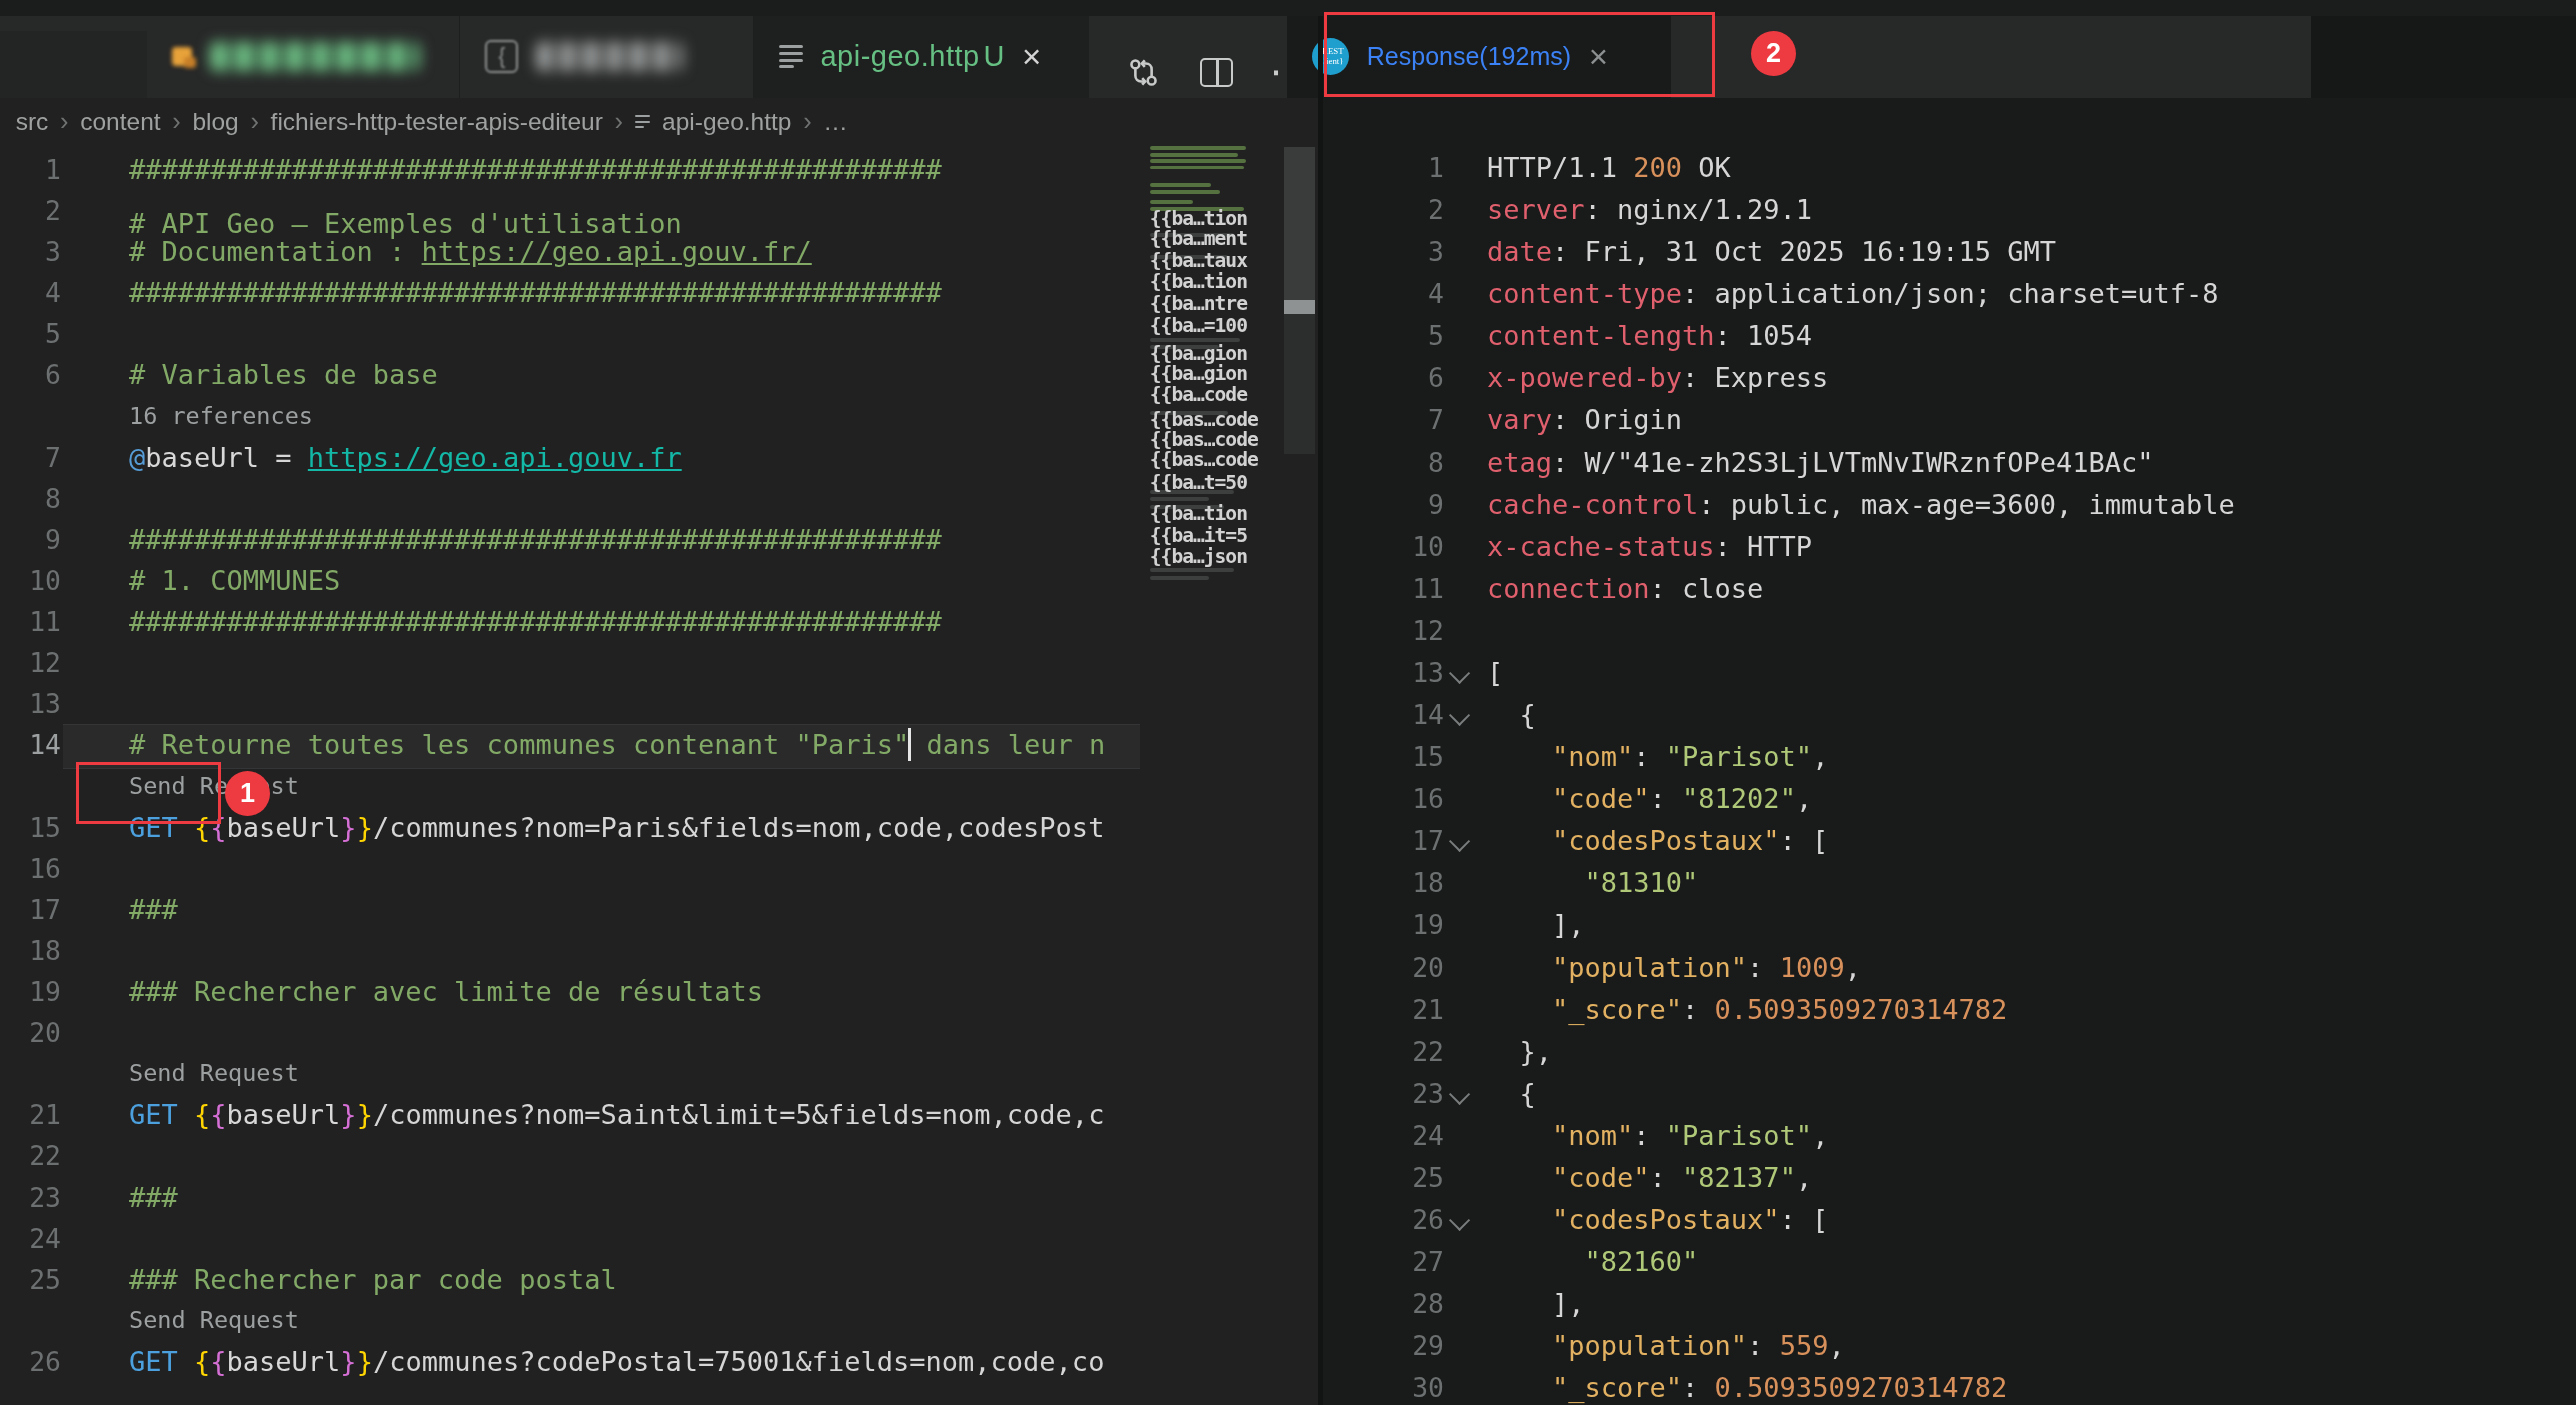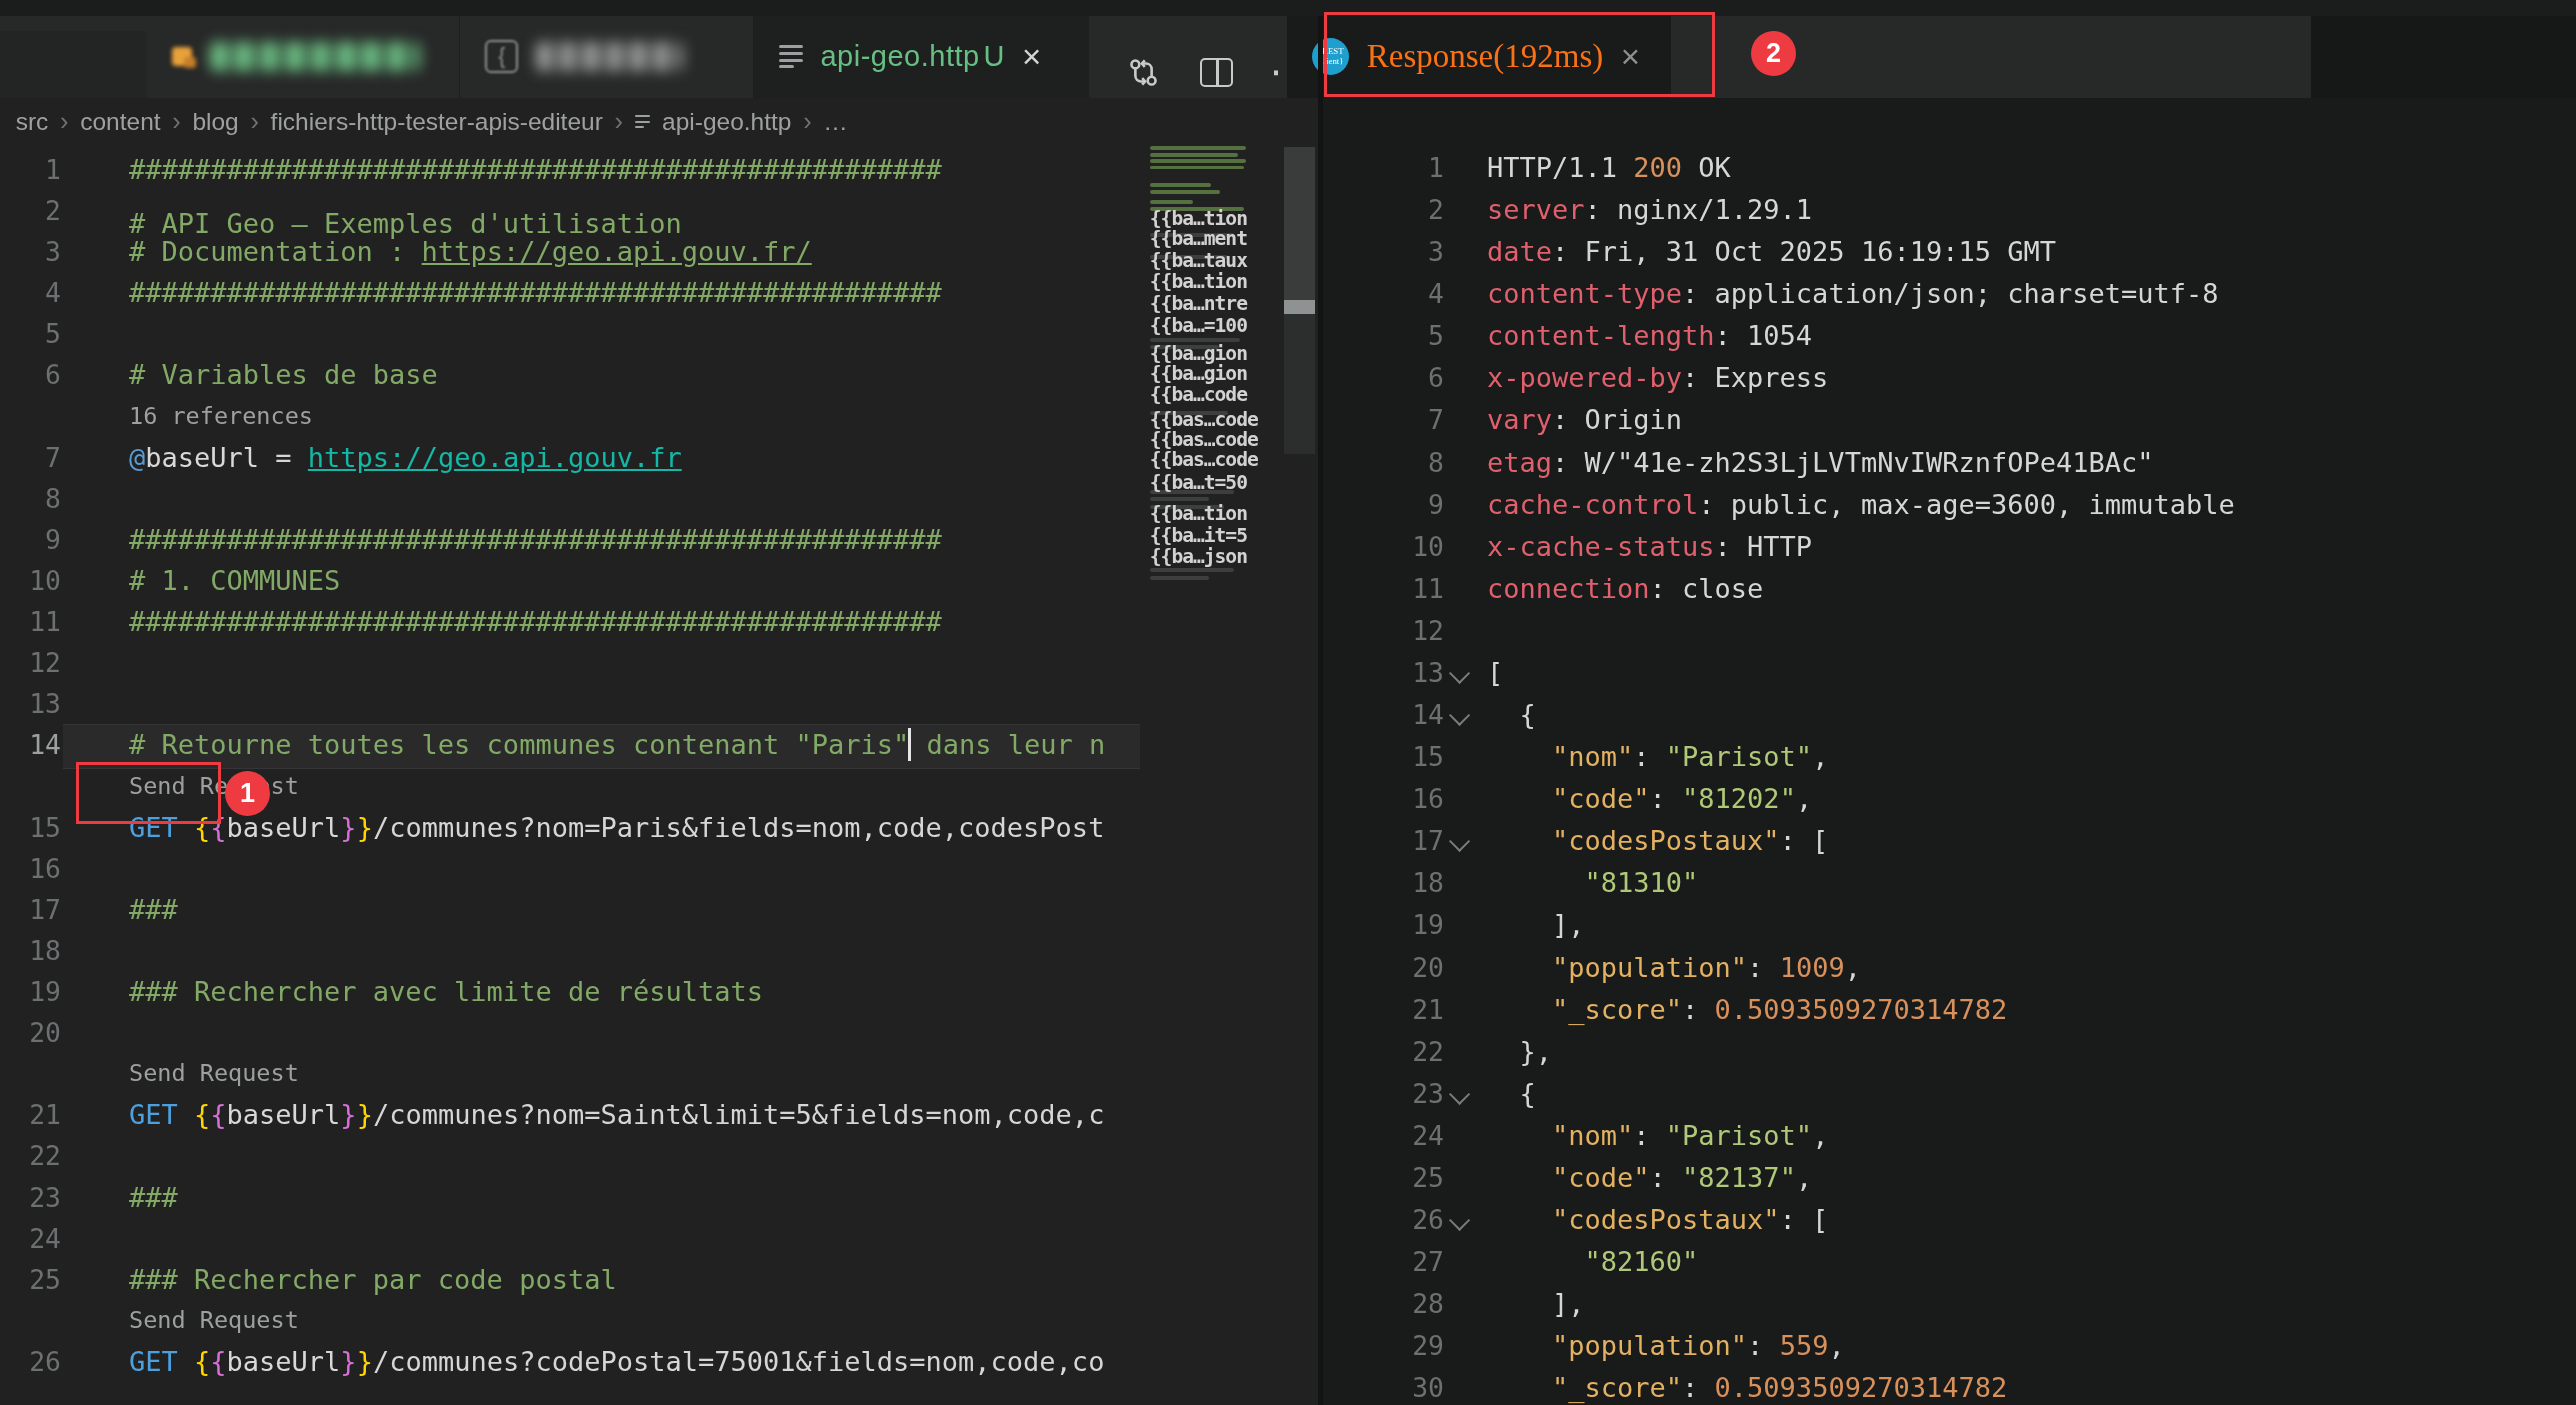--- a/index.html
+++ b/index.html
@@ -30,21 +30,21 @@
   .act-icon{color:#c8caca;}
   #split-icon{width:29px;height:25.4px;border:2.9px solid #c8caca;border-radius:4.9px;position:relative;}
   #split-icon:after{content:"";position:absolute;left:50%;top:0;bottom:0;width:2.9px;background:#c8caca;}
   #more-icon{font-size:39px;line-height:0;letter-spacing:2px;}
 
   #tabstrip-right{position:absolute;left:1279px;top:15.7px;width:1032px;height:82px;background:#272828;}
   #tab-response{left:7.8px;width:384px;background:#191a1a;border-right:none;}
   .rest-icon{width:37px;height:37px;border-radius:50%;background:#1f9fce;display:flex;flex-direction:column;
              align-items:center;justify-content:center;color:#fff;font-size:8.8px;line-height:9.8px;
              font-family:"Liberation Serif",serif;}
-  #response-label{font-size:33px;color:#f97316;font-family:Liberation Serif, serif;}
+  #response-label{font-size:25px;color:#3b82f6;}
   #tab-response .close{color:#9a9d9d;}
 
   #breadcrumb{position:absolute;left:0;top:98px;width:1318px;height:47px;background:#212122;
               display:flex;align-items:center;padding-left:15.7px;gap:11.7px;font-size:24.5px;color:#9fa1a1;}
   #breadcrumb .sep{color:#707272;font-size:25.4px;}
   #breadcrumb .bc-list-icon i{width:15.7px;height:2px;}
 
   
   #left-editor{position:absolute;left:0;top:145px;width:1318px;height:1261px;background:#212122;overflow:hidden;}
   #right-editor{position:absolute;left:1323px;top:98px;width:1253px;height:1308px;background:#191a1a;overflow:hidden;}

